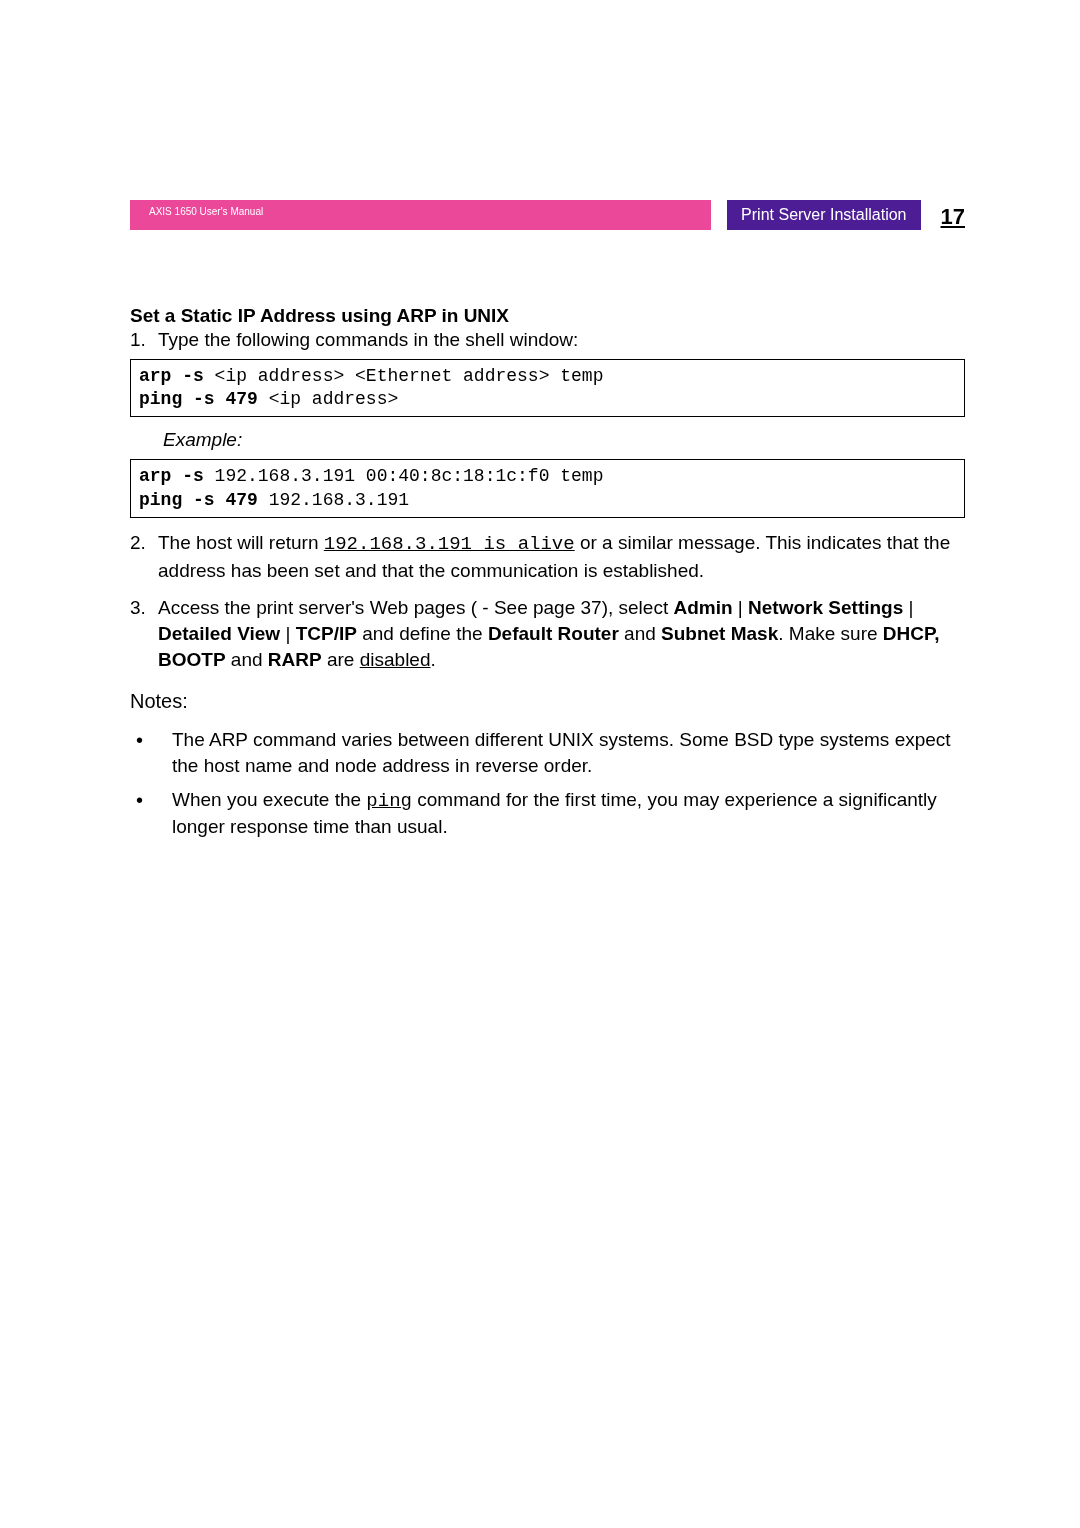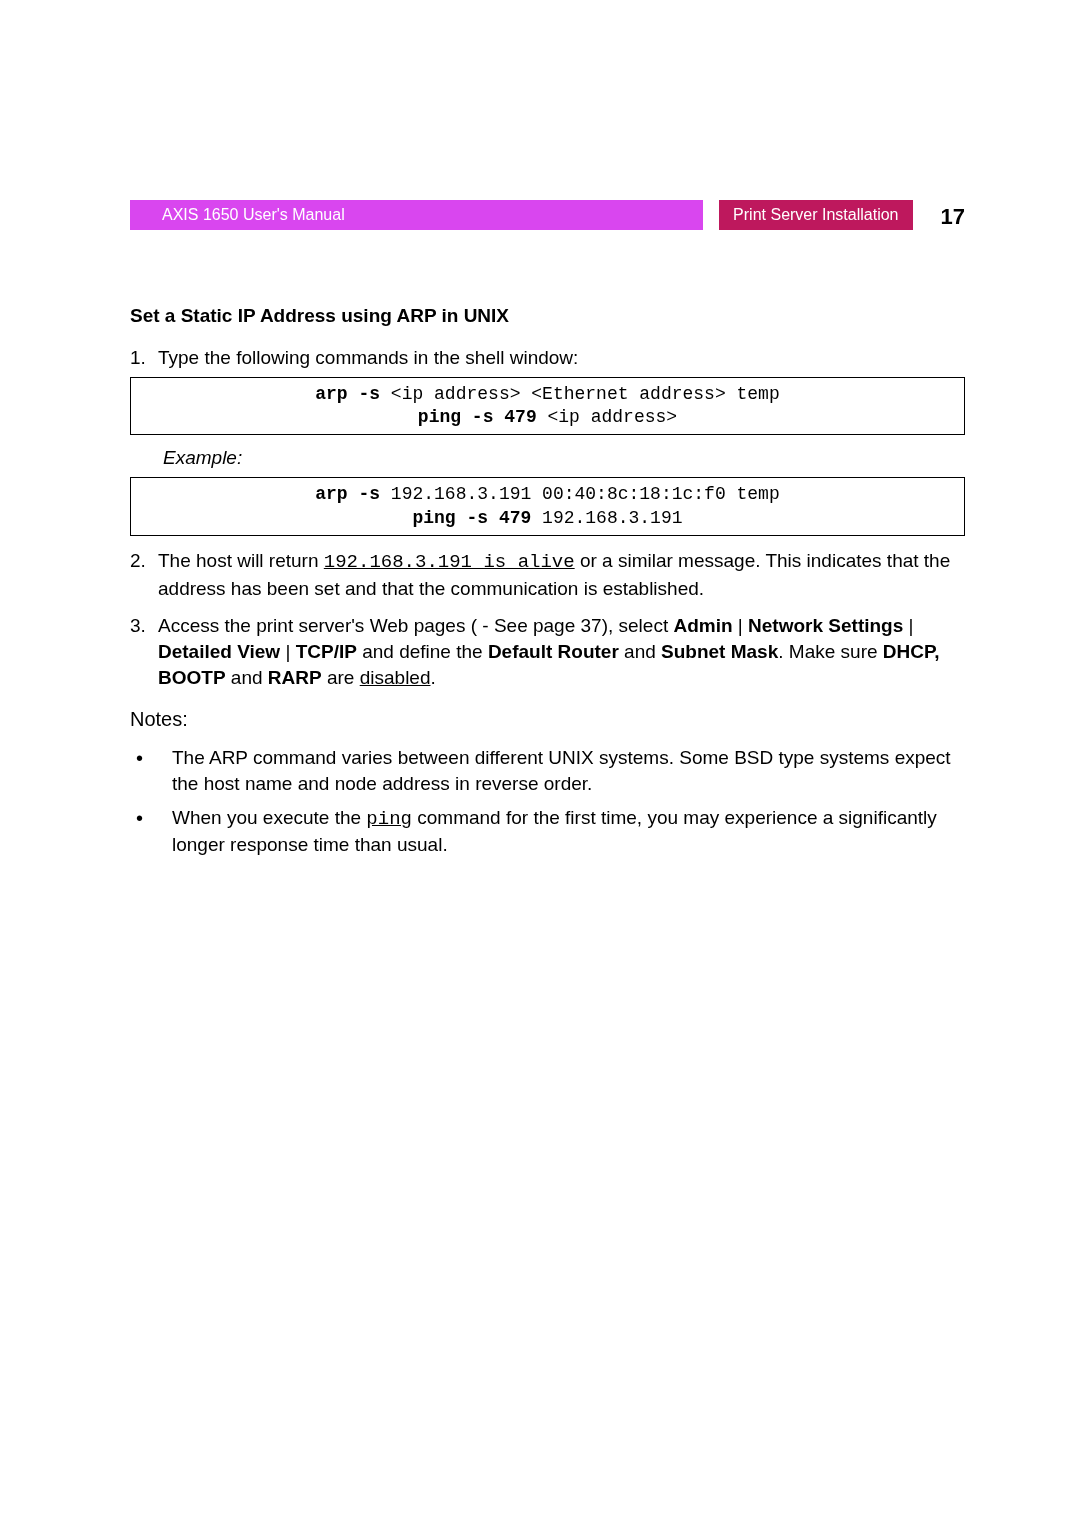--- a/index.html
+++ b/index.html
@@ -13,43 +13,44 @@
     }
     .page {
       padding: 200px 115px 0 130px;
     }
     .header-bar {
       display: flex;
       align-items: stretch;
       margin-bottom: 75px;
     }
     .header-left {
-      background: #d946ef;
+      background: #ec4899;
       color: #ffffff;
-      padding: 6px 32px;
-      font-size: 16px;
+      padding: 6px 19px;
+      font-size: 10px;
       flex: 1;
     }
     .header-right {
-      background: #be185d;
+      background: #4c1d95;
       color: #ffffff;
       padding: 6px 14px;
       font-size: 16px;
       margin-left: 16px;
     }
     .page-number {
       font-size: 22px;
       font-weight: bold;
-      margin-left: 28px;
+      margin-left: 20px;
       padding-top: 4px;
+      text-decoration: underline;
     }
     .section-title {
       font-size: 19px;
       font-weight: bold;
-      margin-bottom: 18px;
+      margin-bottom: 0;
     }
     .body-text {
       font-size: 19px;
       line-height: 1.35;
       margin-bottom: 12px;
     }
     .num-item {
       display: flex;
       font-size: 19px;
       line-height: 1.35;
@@ -63,21 +64,20 @@
       flex: 1;
     }
     .code-box {
       border: 1px solid #000000;
       padding: 5px 8px;
       font-family: 'Courier New', monospace;
       font-size: 18px;
       margin-bottom: 12px;
       margin-top: 2px;
       line-height: 1.3;
-      text-align: center;
     }
     .code-box .bold {
       font-weight: bold;
     }
     .code-inline {
       font-family: 'Courier New', monospace;
       text-decoration: underline;
     }
     .example-label {
       font-style: italic;

